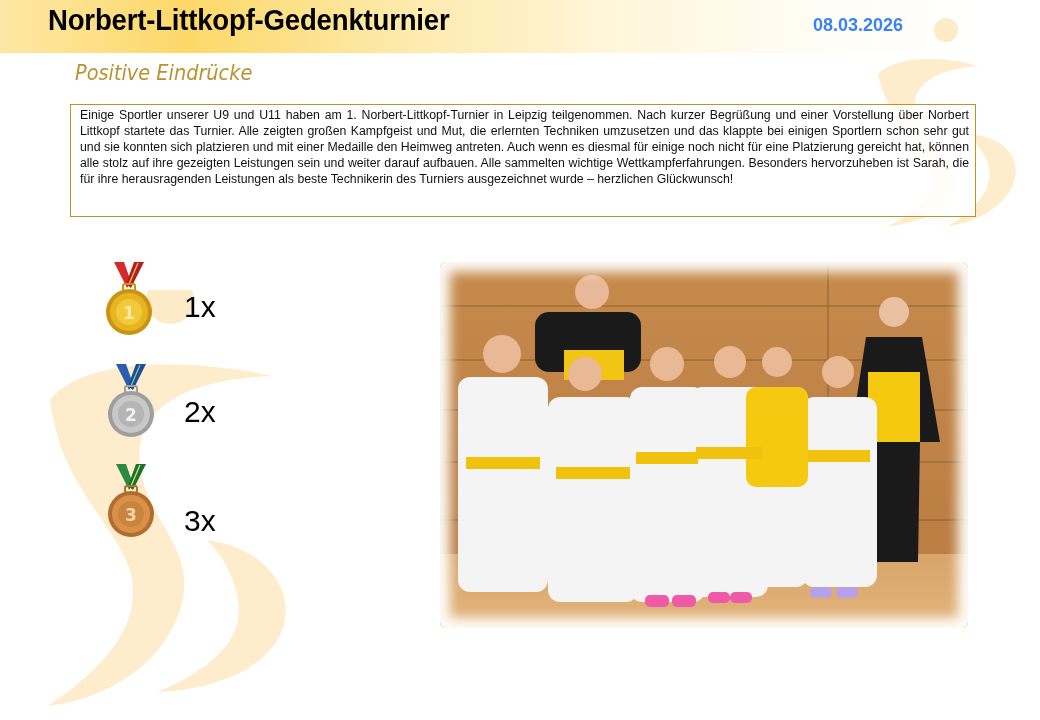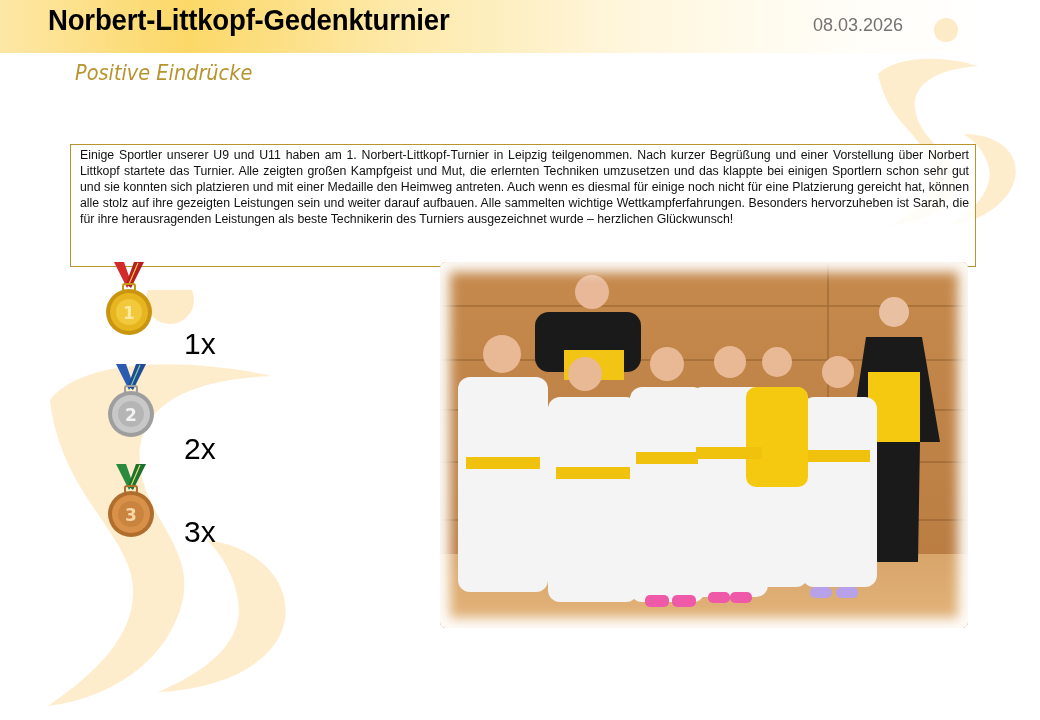--- a/index.html
+++ b/index.html
@@ -13,42 +13,41 @@
       background: linear-gradient(90deg, #fde7a6 0%, #fcd868 18%, #fde9a9 38%, #fff6dc 60%, #fffdf6 80%, #ffffff 95%);
     }
     .title {
       position: absolute; left: 48px; top: 4px;
       font-size: 29px; font-weight: bold; color: #000; letter-spacing: -0.2px;
       font-family: "Liberation Sans", sans-serif;
       transform: scaleX(0.95); transform-origin: left center;
     }
     .date {
       position: absolute; left: 813px; top: 15px;
-      font-size: 18px; font-weight: normal; color: #737373;
+      font-size: 18px; font-weight: bold; color: #3b82f6;
       font-family: "Liberation Sans", sans-serif;
     }
     .subtitle {
       position: absolute; left: 75px; top: 61px;
       font-size: 21px; font-style: italic; color: #b8942e;
       font-family: "DejaVu Sans", sans-serif; font-weight: normal;
       transform: scaleX(0.92); transform-origin: left center;
     }
     .bg-logo { position: absolute; pointer-events: none; }
     .textbox {
       position: absolute; left: 70px; top: 104px; width: 889px; height: 104px;
       border: 1px solid #b8942e; background: rgba(255,255,255,0.85);
-      padding: 3px 6px 14px 9px; box-sizing: content-box;
+      padding: 3px 6px 4px 9px; box-sizing: content-box;
       font-family: "Liberation Sans", sans-serif; font-size: 12.3px; line-height: 15.9px;
-      color: #111; text-align: justify; margin-top: 40px;
+      color: #111; text-align: justify;
     }
     .textbox p { margin: 0; }
     .medal-count {
       position: absolute; left: 184px; font-size: 30px; color: #000;
       font-family: "Liberation Sans", sans-serif;
-      margin-top: 37px;
     }
     .photo-frame {
       position: absolute; left: 440px; top: 262px; width: 528px; height: 366px;
       border-radius: 6px; overflow: hidden;
       box-shadow: 0 0 10px 8px #ffffff inset;
     }
     .photo-frame::after {
       content: ""; position: absolute; inset: 0;
       box-shadow: inset 0 0 12px 10px rgba(255,255,255,0.95);
       pointer-events: none;
@@ -108,21 +107,21 @@
   <svg class="bg-logo" style="left:106px; top:464px;" width="50" height="76" viewBox="0 0 50 76">
     <polygon points="10,0 20,0 27,20 23,26" fill="#2a8a3e"></polygon>
     <polygon points="40,0 30,0 22,22 27,26" fill="#1e7030"></polygon>
     <line x1="34" y1="1" x2="25" y2="22" stroke="#d9e56a" stroke-width="1.2"></line>
     <rect x="19" y="22" width="12" height="7" rx="2" fill="none" stroke="#b06e2e" stroke-width="2"></rect>
     <circle cx="25" cy="50" r="23" fill="#b06e2e"></circle>
     <circle cx="25" cy="50" r="19" fill="#d9914a"></circle>
     <circle cx="25" cy="50" r="13" fill="#c98540"></circle>
     <text x="25" y="57" text-anchor="middle" font-family="DejaVu Sans, sans-serif" font-size="17" font-weight="bold" fill="#f7d7a6">3</text>
   </svg>
-  <div class="medal-count" style="top:478px;">3x</div>
+  <div class="medal-count" style="top:504px;">3x</div>
 </div>
 
 <div class="photo-frame" title="Gruppenfoto der Judoka mit Trainern und Medaillen">
   <svg width="528" height="366" viewBox="0 0 528 366">
     <defs>
       <linearGradient id="wall" x1="0" y1="0" x2="0" y2="1">
         <stop offset="0" stop-color="#c68a4d"></stop>
         <stop offset="1" stop-color="#b87a40"></stop>
       </linearGradient>
       <linearGradient id="floor" x1="0" y1="0" x2="0" y2="1">

